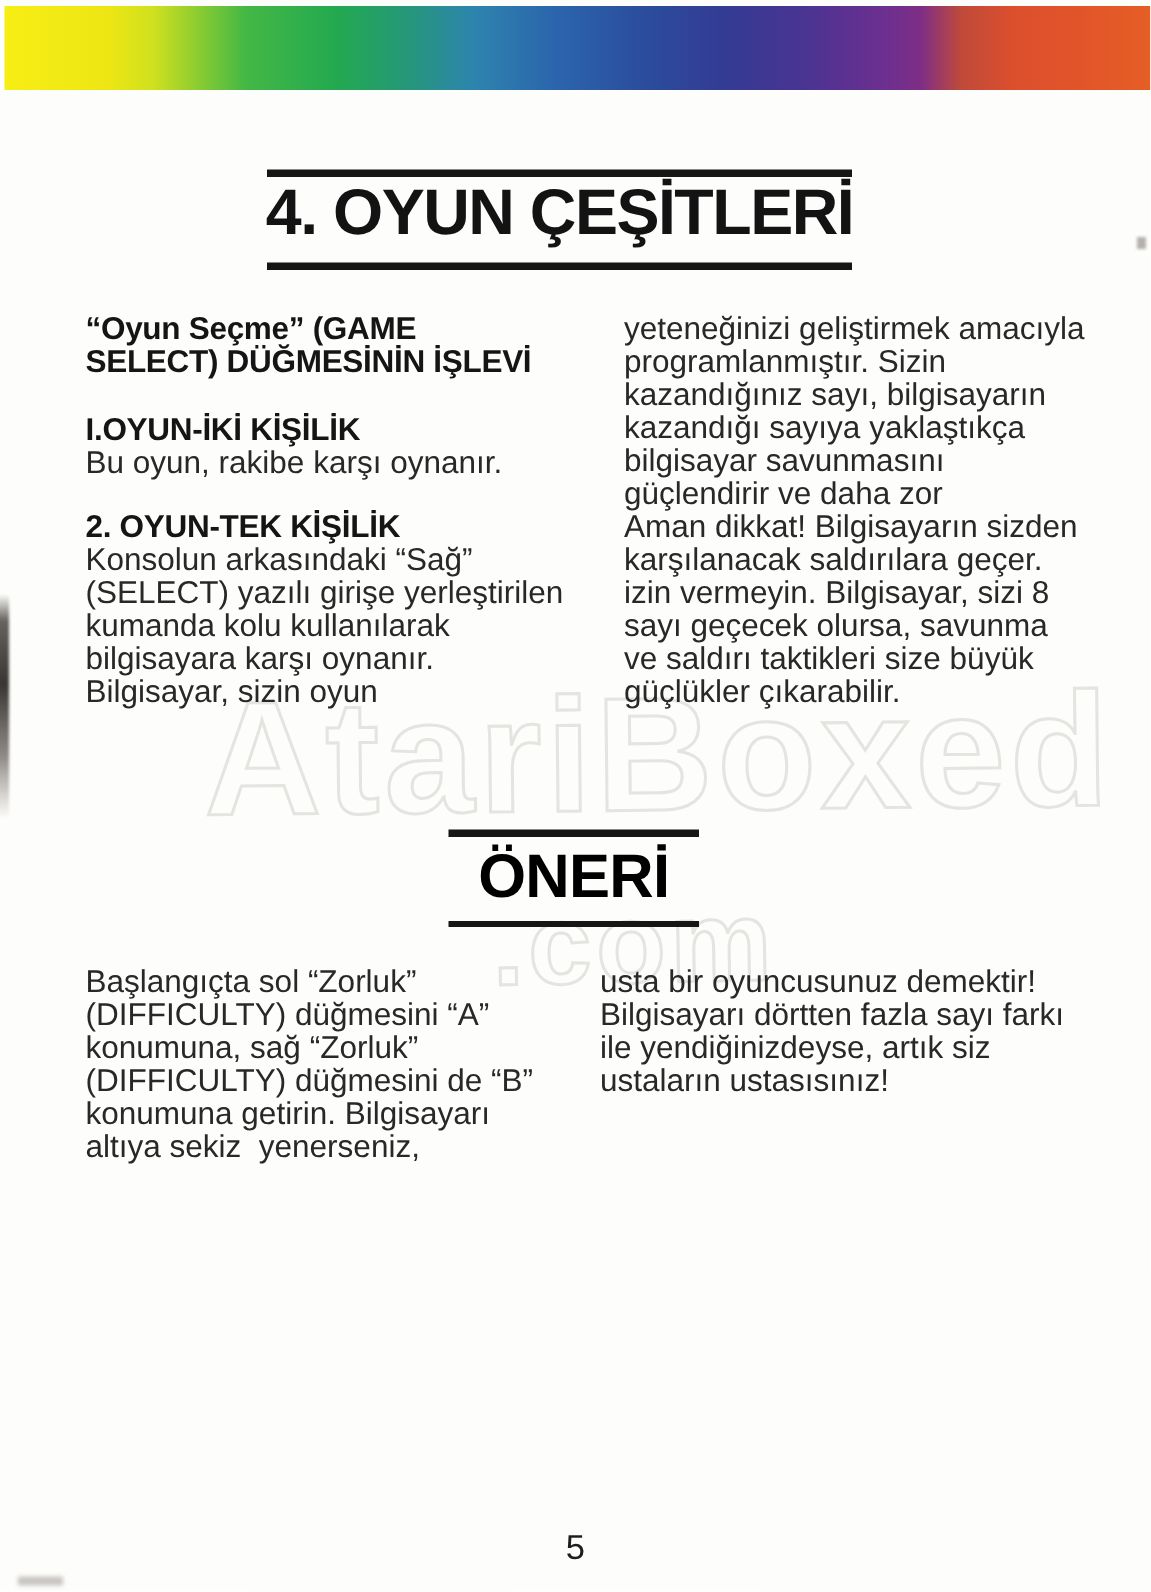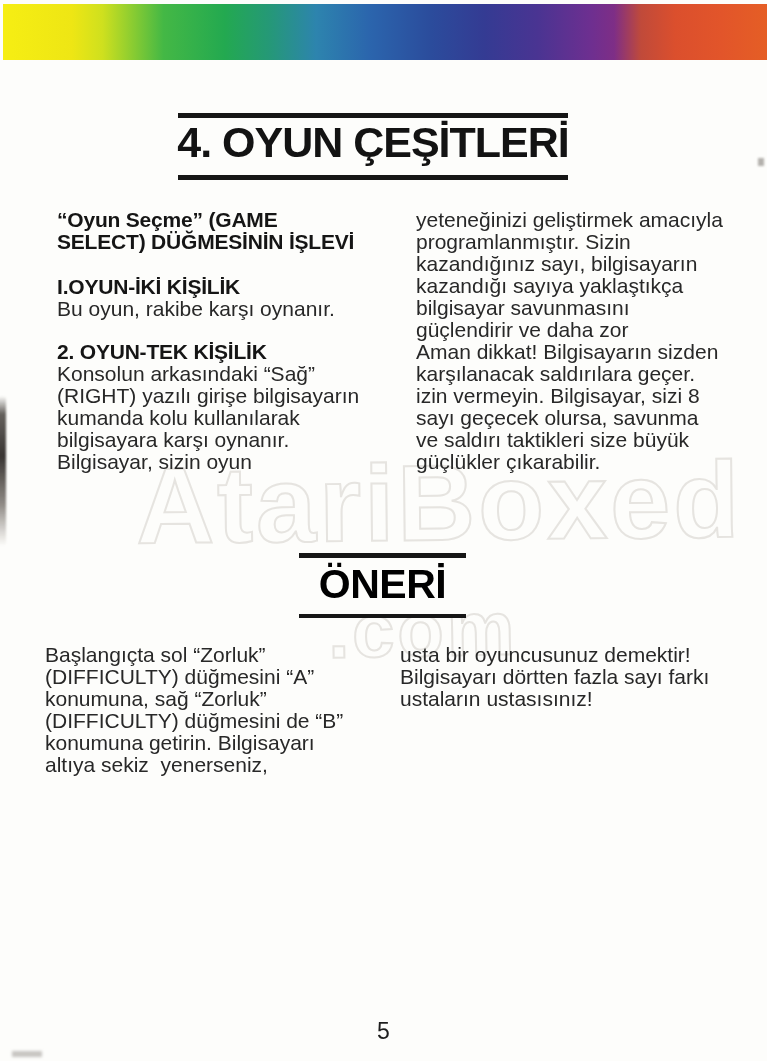--- a/index.html
+++ b/index.html
@@ -42,21 +42,21 @@
     font-size:41px; font-weight:700; letter-spacing:-0.5px; color:#000000;
     padding-bottom:4px; white-space:pre;
   }
 
   
   .col { position:absolute; font-size:21px; line-height:22px; color:#282828; }
   .tline { white-space:pre; }
   .tblock.heading { font-weight:700; color:#151515; letter-spacing:-0.2px; }
   .col-left-top   { left:57px;  top:209px; }
   .col-right-top  { left:416px; top:209px; }
-  .col-left-bottom  { left:45px;  top:644px; }
+  .col-left-bottom  { left:57px;  top:644px; }
   .col-right-bottom { left:400px; top:644px; }
   .blocks > .tblock:nth-child(1) { margin-bottom:23px; }
   .blocks > .tblock:nth-child(3) { margin-bottom:21px; }
 
   
   .pagenum {
     position:absolute; left:0; right:0; top:1018px; text-align:center;
     font-size:23px; color:#1d1d1d;
   }
 
@@ -95,21 +95,21 @@
         <div class="tline">I.OYUN-İKİ KİŞİLİK</div>
       </div>
       <div class="tblock body">
         <div class="tline">Bu oyun, rakibe karşı oynanır.</div>
       </div>
       <div class="tblock heading">
         <div class="tline">2. OYUN-TEK KİŞİLİK</div>
       </div>
       <div class="tblock body">
         <div class="tline">Konsolun arkasındaki “Sağ”</div>
-        <div class="tline">(RIGHT) yazılı girişe bilgisayarın</div>
+        <div class="tline">(SELECT) yazılı girişe yerleştirilen</div>
         <div class="tline">kumanda kolu kullanılarak</div>
         <div class="tline">bilgisayara karşı oynanır.</div>
         <div class="tline">Bilgisayar, sizin oyun</div>
       </div>
     </div>
 
   <div class="col col-right-top">
       <div class="tline">yeteneğinizi geliştirmek amacıyla</div>
       <div class="tline">programlanmıştır. Sizin</div>
       <div class="tline">kazandığınız sayı, bilgisayarın</div>
@@ -133,20 +133,21 @@
       <div class="tline">(DIFFICULTY) düğmesini “A”</div>
       <div class="tline">konumuna, sağ “Zorluk”</div>
       <div class="tline">(DIFFICULTY) düğmesini de “B”</div>
       <div class="tline">konumuna getirin. Bilgisayarı</div>
       <div class="tline">altıya sekiz  yenerseniz,</div>
     </div>
 
   <div class="col col-right-bottom">
       <div class="tline">usta bir oyuncusunuz demektir!</div>
       <div class="tline">Bilgisayarı dörtten fazla sayı farkı</div>
+      <div class="tline">ile yendiğinizdeyse, artık siz</div>
       <div class="tline">ustaların ustasısınız!</div>
     </div>
 
   <div class="pagenum">5</div>
 
   <div class="smudge"></div>
   <div class="speck speck-right"></div>
   <div class="speck speck-bottom"></div>
 
 </div>

